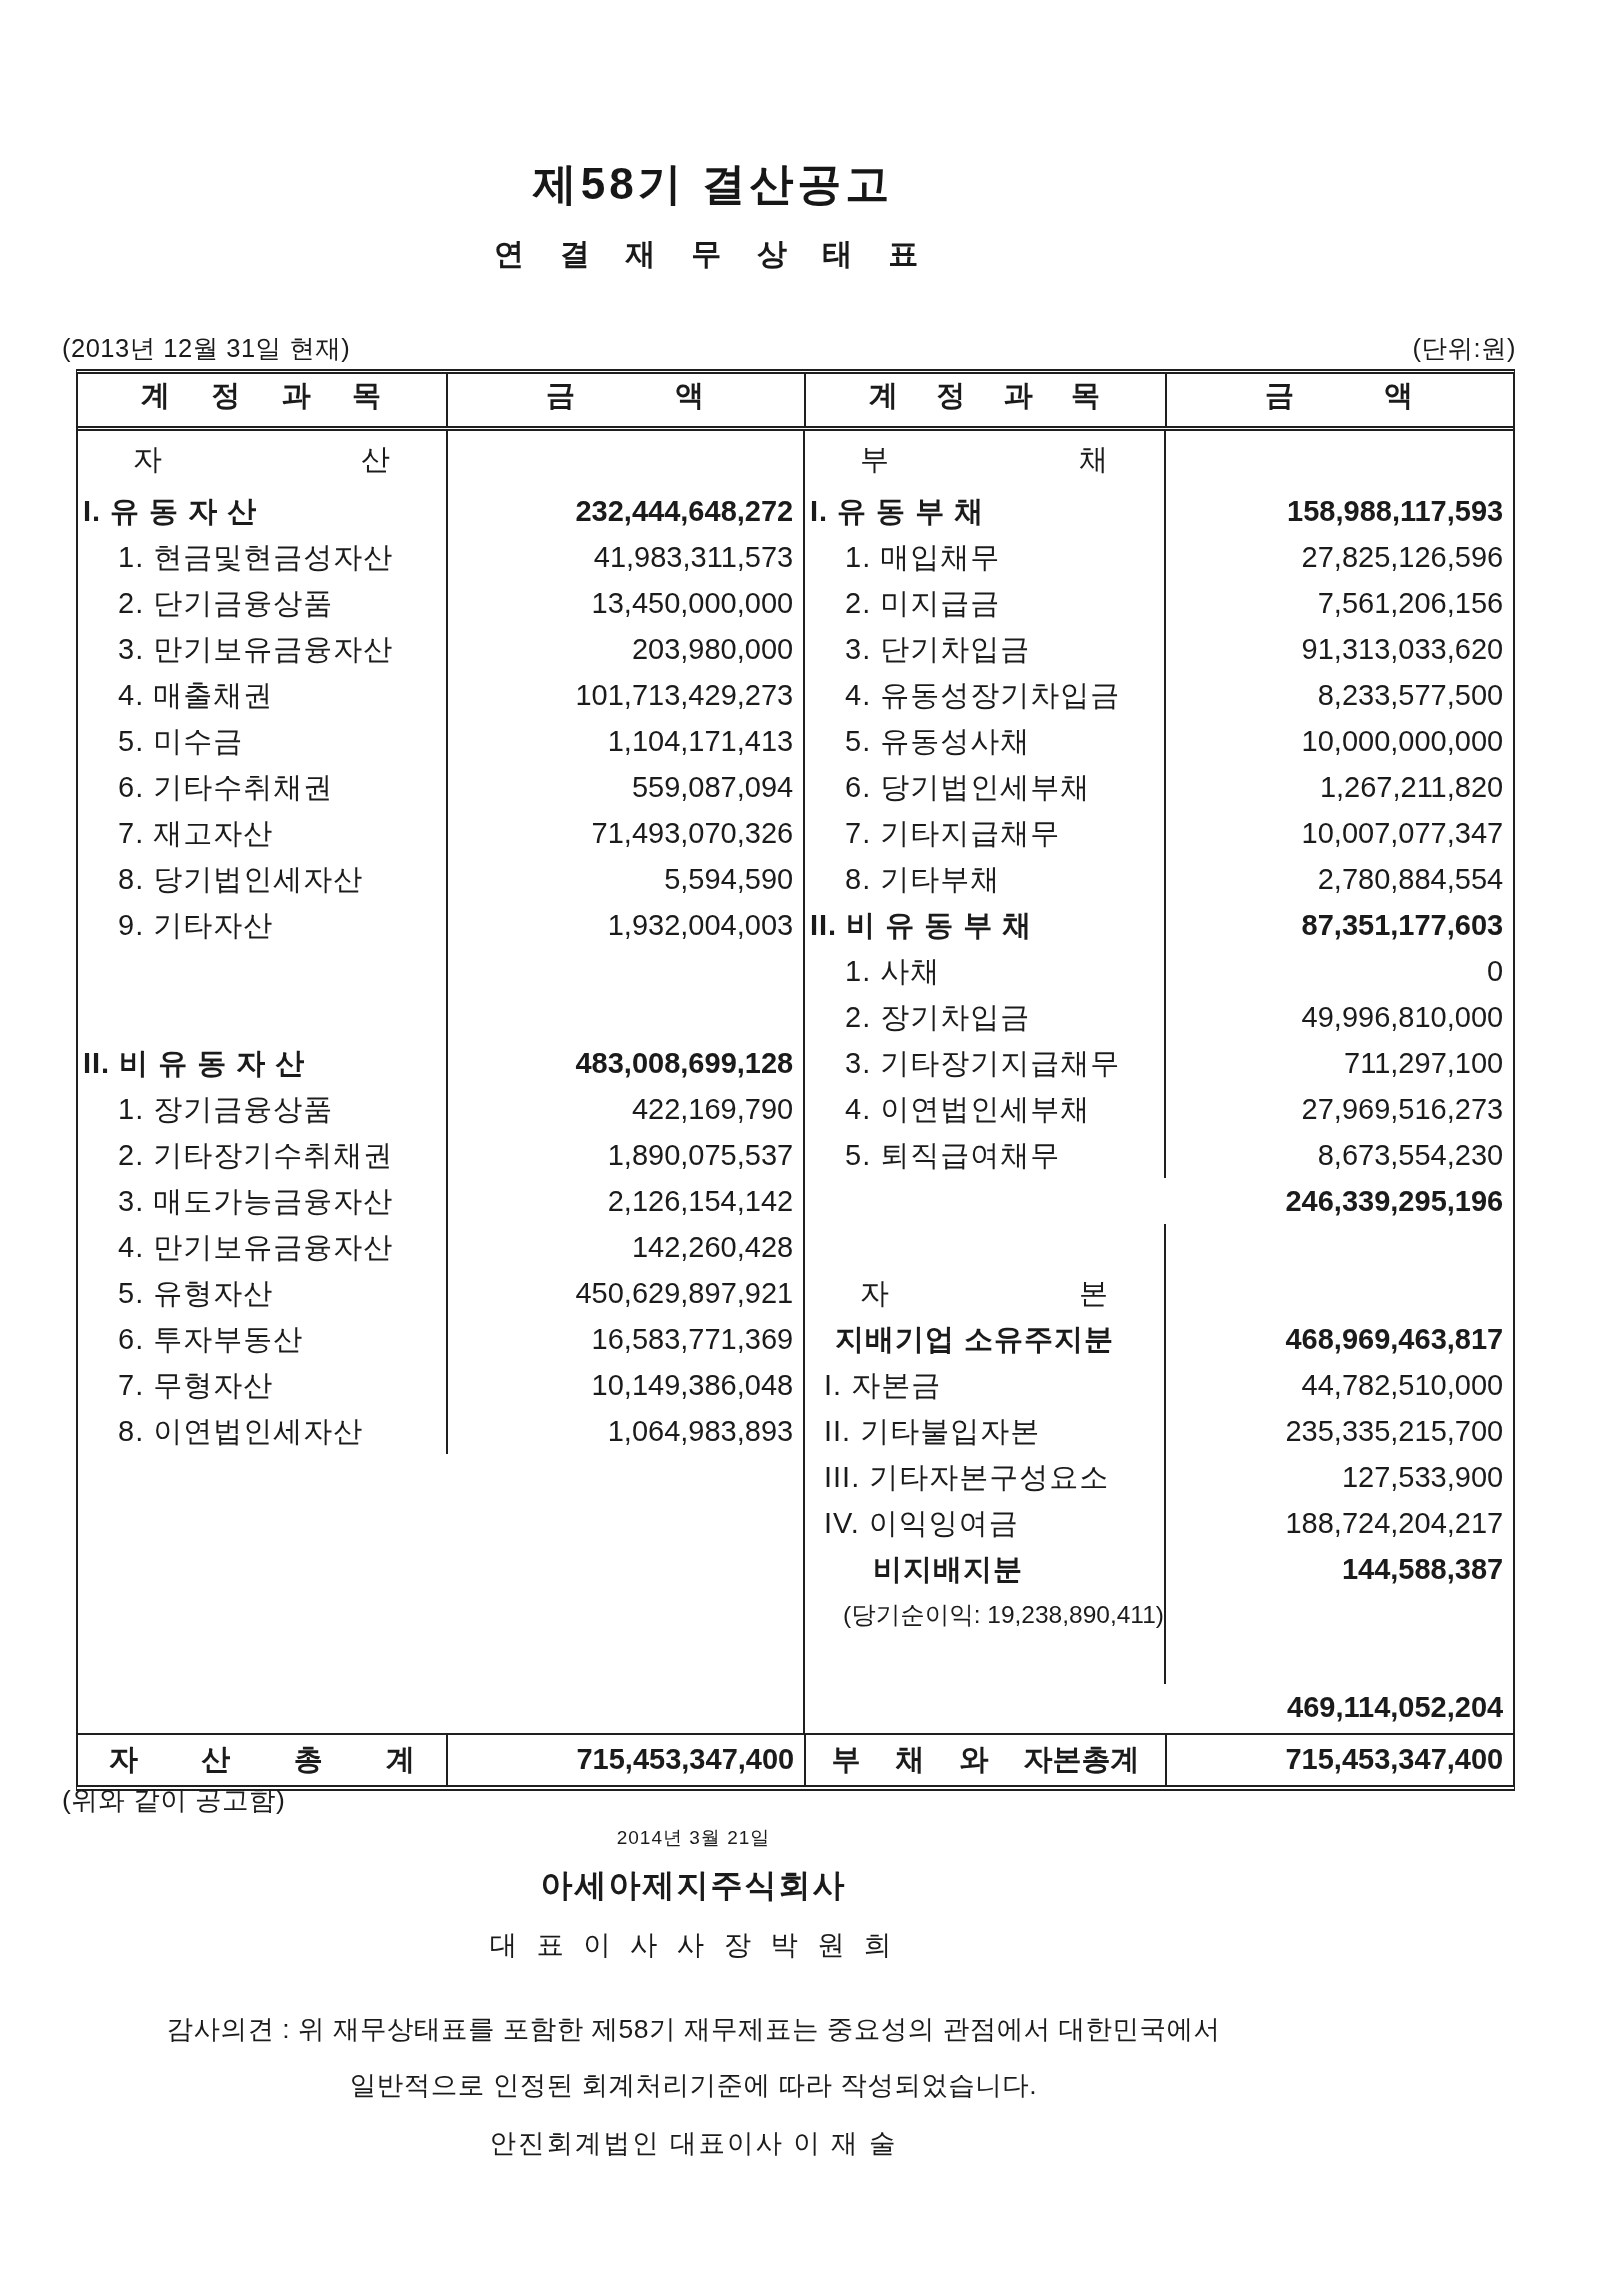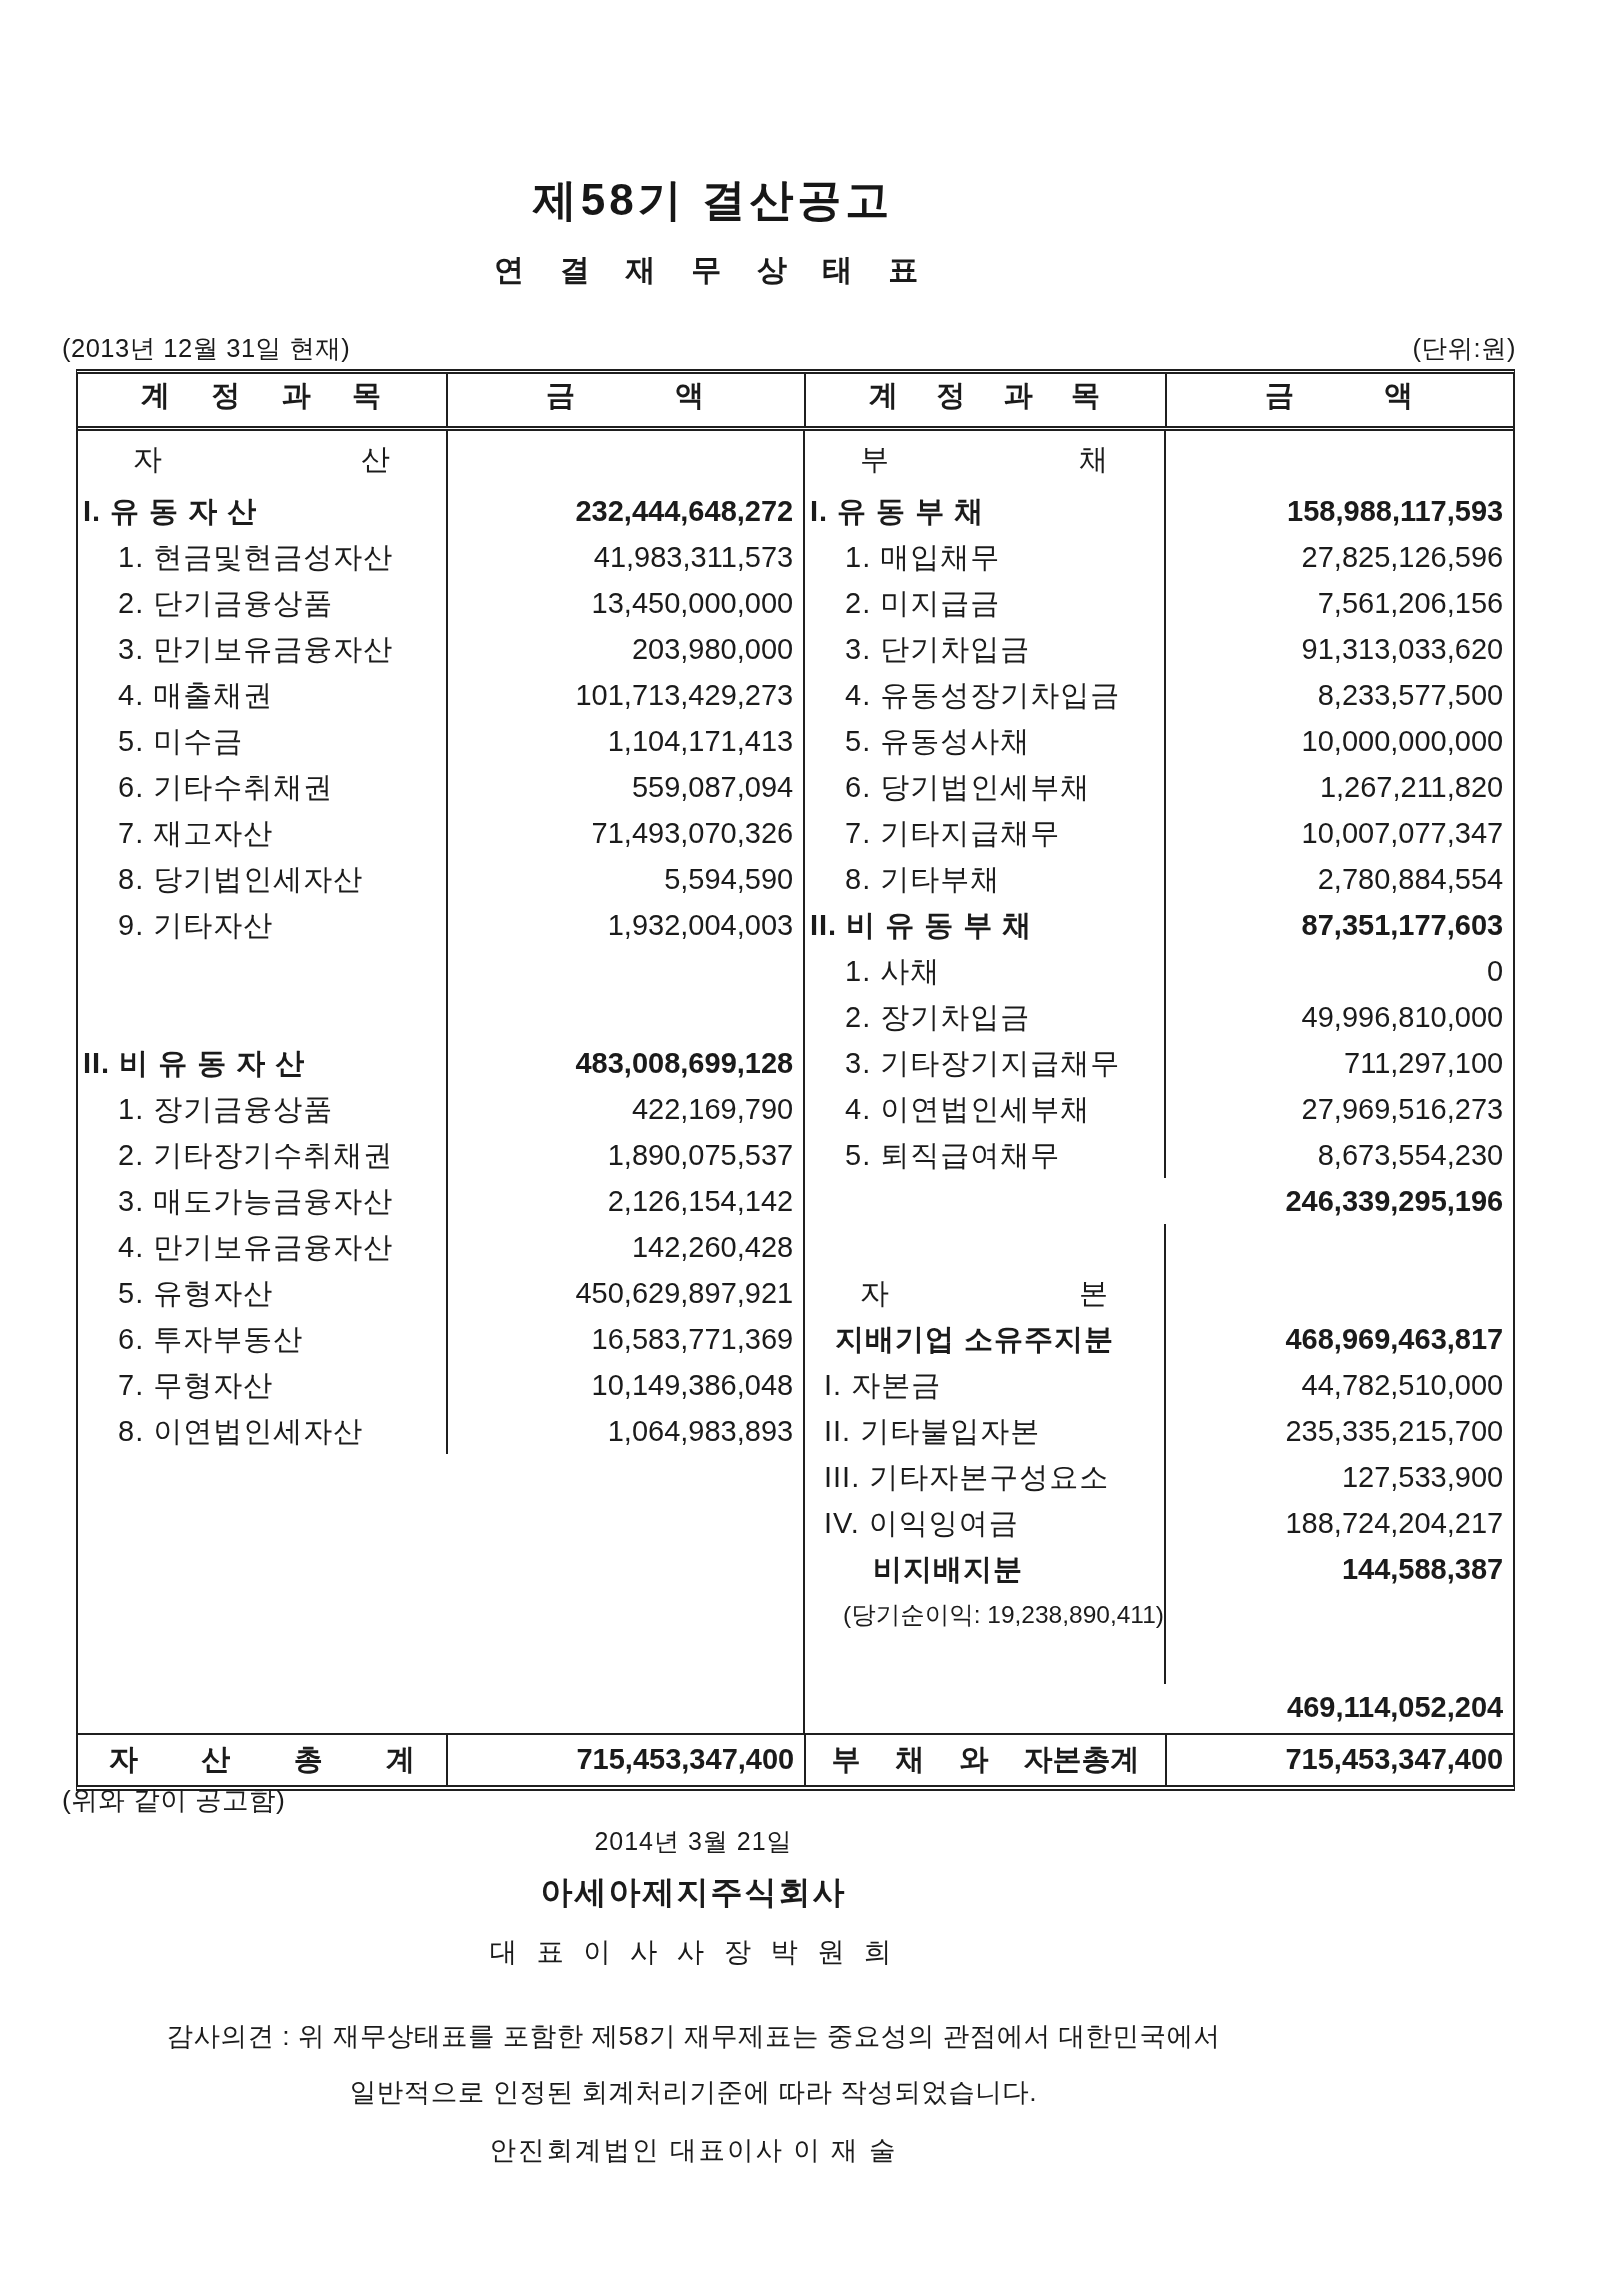--- a/index.html
+++ b/index.html
@@ -8,21 +8,21 @@
     width:1620px; height:2292px;
     font-family:"Liberation Sans","DejaVu Sans",sans-serif;
     color:#1b1b1b;
     overflow:hidden;
     position:relative;
   }
   .sheet { position:absolute; left:0; top:0; width:1620px; height:2292px; }
 
   
   .head-col { position:absolute; left:76px; top:155px; width:1274px; text-align:center; }
-  .doc-title { font-size:44px; font-weight:bold; letter-spacing:3.9px; color:#171717;margin-top:16px; }
+  .doc-title { font-size:44px; font-weight:bold; letter-spacing:3.9px; color:#171717; }
   .doc-subtitle { margin-top:19.6px; font-size:30px; font-weight:bold; letter-spacing:13.7px; color:#1a1a1a; }
 
   
   .meta-line { position:absolute; left:62px; top:331px; width:1454px; }
   .as-of { float:left; font-size:25.5px; letter-spacing:0.5px; }
   .unit { float:right; font-size:25.5px; letter-spacing:0.5px; }
 
   
   .fin-table {
     position:absolute; left:76px; top:369px; width:1439px;
@@ -66,21 +66,21 @@
   .trow { display:flex; height:52px; border-top:2.9px solid #1f1f1f; font-weight:bold; }
   .tc { line-height:49px; }
   .tc1 { width:370px; border-right:2px solid #1f1f1f; text-align:justify; text-align-last:justify; padding:0 31px; }
   .tc2 { width:358px; border-right:2px solid #1f1f1f; text-align:right; padding-right:9.8px; }
   .tc3 { width:361px; border-right:2px solid #1f1f1f; text-align:justify; text-align-last:justify; padding:0 25.5px; }
   .tc4 { flex:1; text-align:right; padding-right:9.8px; }
 
   
   .notice { position:absolute; left:62px; top:1782px; font-size:26.5px; letter-spacing:0.5px; }
   .foot-col { position:absolute; left:76px; top:1825px; width:1235px; text-align:center; }
-  .f-date { font-size:25px; letter-spacing:1px; }
+  .f-date { font-size:19px; letter-spacing:1px; }
   .f-company { margin-top:13px; font-size:32px; font-weight:bold; letter-spacing:2px; }
   .f-ceo { margin-top:18.6px; font-size:27.4px; letter-spacing:5.9px; }
   .f-audit1 { margin-top:48px; font-size:26.5px; letter-spacing:0.5px; }
   .f-audit2 { margin-top:20.6px; font-size:26.5px; letter-spacing:0.5px; }
   .f-audit3 { margin-top:21.6px; font-size:26.5px; letter-spacing:2px; }
 </style>
 </head>
 <body>
 
 <div class="sheet">

